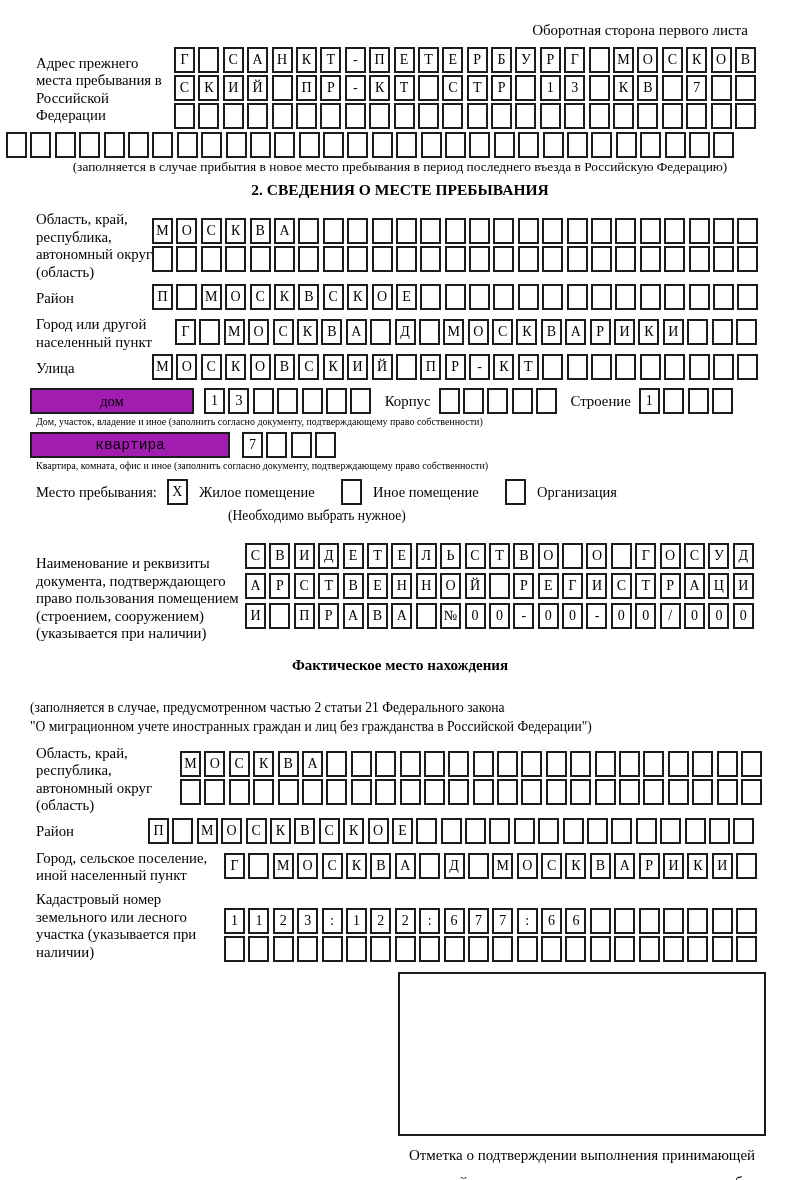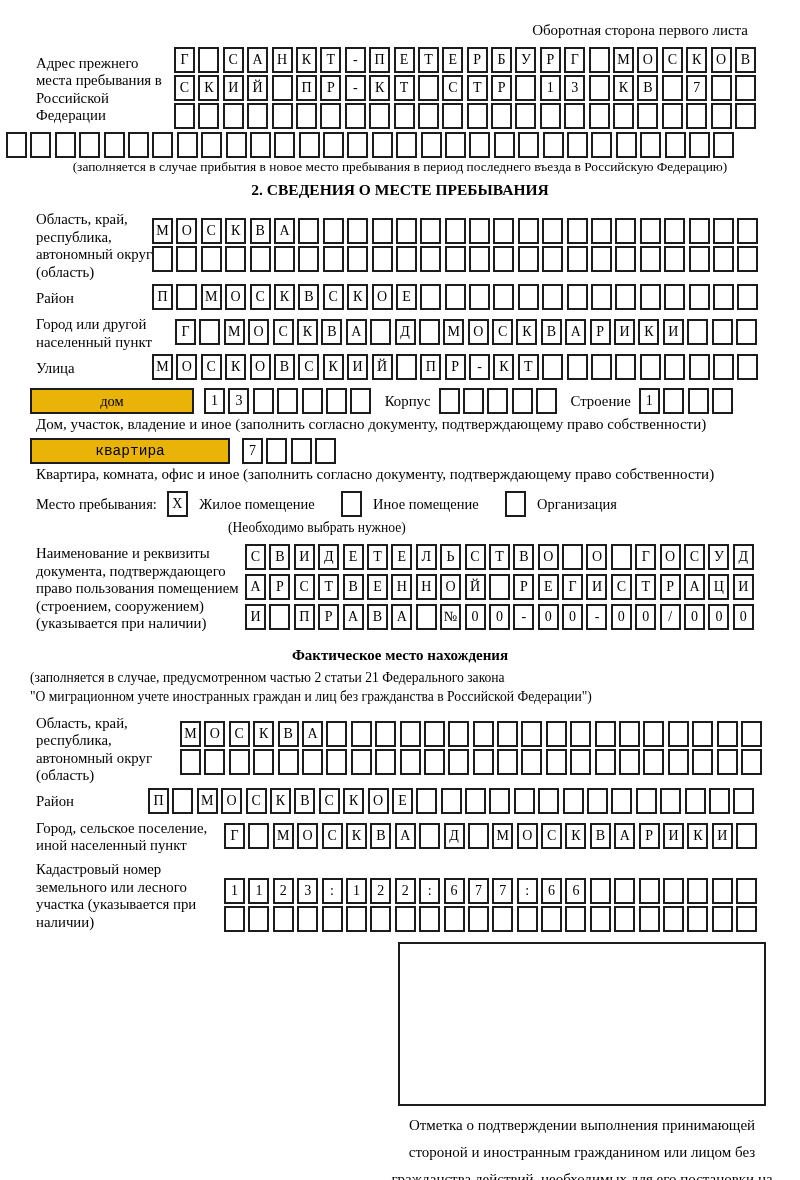--- a/index.html
+++ b/index.html
@@ -21,39 +21,39 @@
   .cells{ display:flex; flex-wrap:nowrap; }
   .cell{
     width:17px;height:22px;
     border:2px solid #1c1c1c;
     margin-right:3.4px;
     display:flex;align-items:center;justify-content:center;
     font-size:14px; line-height:1; background:#fff;
     flex:0 0 auto;
   }
   .caption{ text-align:center; font-size:13.4px; margin:1px 10px 4px 10px; line-height:16px;}
-  .caption-left{ font-size:15px; margin:2px 16px 5px 36px; }
+  .caption-left{ font-size:10px; margin:2px 16px 5px 36px; }
   .sec-title{ text-align:center; font-weight:bold; font-size:15.5px; margin:6px 0 9px 0; }
 
   .label-box{
     border:2px solid #1c1c1c; height:22px;
     display:flex; align-items:center; justify-content:center;
-    background:#eab308; flex:0 0 auto;
+    background:#a21caf; flex:0 0 auto;
   }
   .inline-row{ display:flex; align-items:center; margin:8px 0 2px 30px; }
   .inline-txt{ padding:0 8px 0 10px; font-size:14.8px; flex:0 0 auto;}
 
   .stay-row{ display:flex; align-items:center; margin:8px 0 0 36px; }
   .stay-label{ padding-right:10px; }
   .stay-opt{ display:flex; align-items:center; }
   .stay-opt .cells{ margin-right:8px; }
   .stay-opt-label{ padding-right:26px; }
   .stay-note{ font-size:13.6px; margin:3px 0 6px 228px; }
 
-  .fact-title{ text-align:center; font-weight:bold; font-size:15px; margin:14px 0 4px 0; }
+  .fact-title{ text-align:center; font-weight:bold; font-size:15px; margin:14px 0 24px 0; }
   .fact-cap{ font-size:13.6px; line-height:19px; margin:0 30px; }
 
   .stamp-wrap{ margin:10px 0 0 398px; width:368px; }
   .stamp-box{ width:364px; height:160px; border:2px solid #1c1c1c; background:#fff; }
   .stamp-caption{ width:392px; margin:6px 0 0 386px; text-align:center; font-size:15px; line-height:27px; }
 
   .mt2{margin-top:2px;} .mt6{margin-top:6px;} .mt8{margin-top:8px;}
   .pad-top20{padding-top:20px;}
 </style>
 </head>
@@ -391,21 +391,21 @@
     <div class="stay-opt">
       <div class="cells">
           <span class="cell"></span>
         </div>
       <div class="stay-opt-label" style="padding-right:0;">Организация</div>
     </div>
   </div>
   <div class="stay-note">(Необходимо выбрать нужное)</div>
 
   <div class="frow mt6">
-    <div class="flabel" style="width:209px;">Наименование и реквизиты документа, подтверждающего право пользования помещением (строением, сооружением) (указывается при наличии)</div>
+    <div class="flabel" style="width:209px;margin-top:22px;">Наименование и реквизиты документа, подтверждающего право пользования помещением (строением, сооружением) (указывается при наличии)</div>
     <div class="cells-col" style="row-gap:4px;">
       <div class="cells">
           <span class="cell">С</span>
           <span class="cell">В</span>
           <span class="cell">И</span>
           <span class="cell">Д</span>
           <span class="cell">Е</span>
           <span class="cell">Т</span>
           <span class="cell">Е</span>
           <span class="cell">Л</span>

